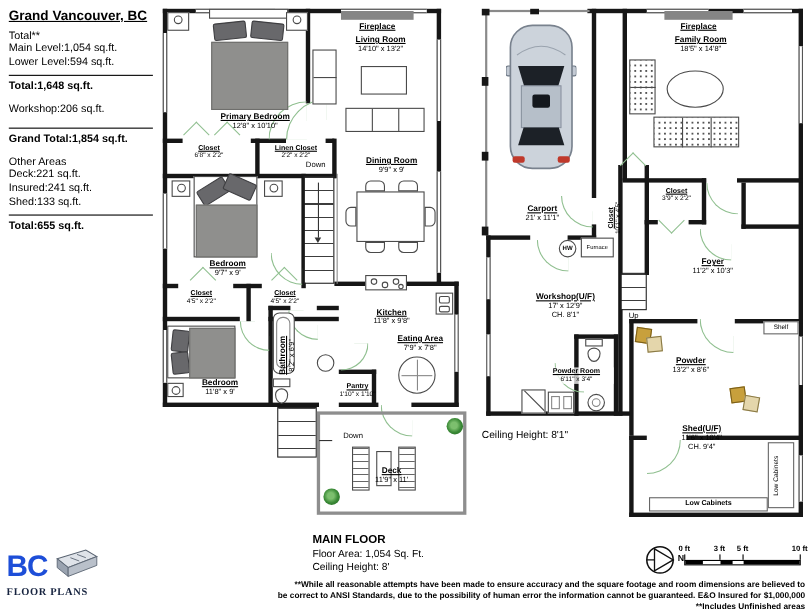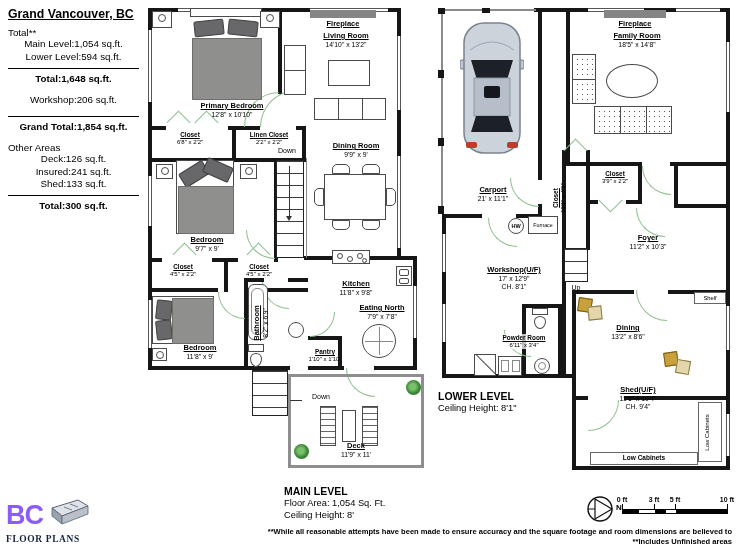--- a/index.html
+++ b/index.html
@@ -28,29 +28,29 @@
   .dots{background-image:radial-gradient(#555 0.7px,transparent 1px);background-size:5px 5px;background-position:2px 2px}
   .lamp{position:absolute;border:1px solid #4a4a4a;background:#fff}
   .lampc{width:6px;height:6px;border:1px solid #4a4a4a;border-radius:50%;margin:2px auto 0}
   .boxg{position:absolute;border:1px solid #7c601a;background:#c8a03c;z-index:4}
   .boxt{position:absolute;border:1px solid #8a7a46;background:#e4d6ab;z-index:4}
   .cab{position:absolute;border:1px solid #666;background:#fff;box-sizing:border-box}
   .divl{position:absolute;background:#4a4a4a}
   .ah{position:absolute;width:0;height:0;border-left:3px solid transparent;border-right:3px solid transparent;border-top:5px solid #333}
   #sidebar{position:absolute;left:8px;top:6px;width:131px;font-size:9.8px}
   .sb-title{font-size:12.3px;font-weight:bold;text-decoration:underline;line-height:1.32}
-  .sb-row{display:flex;justify-content:center;line-height:1.3}
+  .sb-row{display:flex;justify-content:flex-start;line-height:1.3}
   .sb-b{font-weight:bold}
   .sb-hr{border-top:1.4px solid #000;margin:4px 0}
   .lv-title{font-weight:bold;font-size:10.5px;line-height:1.25}
   .lv-line{font-size:9.3px;line-height:1.25}
   #disc{position:absolute;left:236px;top:527px;width:496px;text-align:right;font-size:7.55px;font-weight:bold;line-height:1.34}
   .sc{position:absolute;font-size:7px;font-weight:bold;text-align:center}
   #logo{position:absolute;left:6px;top:500px;width:112px}
-  .logo-bc{font-size:27px;font-weight:bold;color:#8b5cf6;letter-spacing:-1px;line-height:1}
+  .logo-bc{font-size:27px;font-weight:bold;color:#1d4ed8;letter-spacing:-1px;line-height:1}
   .logo-fp{font-family:"Liberation Serif",serif;font-weight:bold;font-size:9.5px;color:#16233f;letter-spacing:0.6px}
 </style>
 </head>
 <body>
 
 <div id="sheet">
 
   <div id="sidebar">
     <div class="sb-title">Grand Vancouver, BC</div>
     <div style="margin-top:5px">Total**</div>
@@ -72,34 +72,34 @@
         <span>206 sq.ft.</span>
       </div>
     <div class="sb-hr" style="margin-top:9px"></div>
     <div class="sb-row sb-b">
         <span>Grand Total:</span>
         <span>1,854 sq.ft.</span>
       </div>
     <div style="margin-top:8px">Other Areas</div>
     <div class="sb-row">
         <span>Deck:</span>
-        <span>126 sq.ft.</span>
+        <span>221 sq.ft.</span>
       </div>
     <div class="sb-row">
         <span>Insured:</span>
         <span>241 sq.ft.</span>
       </div>
     <div class="sb-row">
         <span>Shed:</span>
         <span>133 sq.ft.</span>
       </div>
     <div class="sb-hr"></div>
     <div class="sb-row sb-b">
         <span>Total:</span>
-        <span>300 sq.ft.</span>
+        <span>655 sq.ft.</span>
       </div>
   </div>
 
   <div class="abs" id="main-plan" style="left:148px;top:8px;width:290px;height:552px">
 
     <div class="w" style="left:0;top:0;width:253px;height:4px"></div>
     <div class="w" style="left:0;top:0;width:4px;height:362px"></div>
     <div class="w" style="left:249px;top:0;width:4px;height:252px"></div>
     <div class="w" style="left:249px;top:248px;width:20px;height:4px"></div>
     <div class="w" style="left:265px;top:248px;width:4px;height:114px"></div>
@@ -269,45 +269,45 @@
       </div>
     <div class="lbl sm" style="left:80px;top:255px;width:62px">
         <div class="rn">Closet</div>
         <div class="rd">4'5" x 2'2"</div>
       </div>
     <div class="lbl" style="left:166px;top:272px;width:84px">
         <div class="rn">Kitchen</div>
         <div class="rd">11'8" x 9'8"</div>
       </div>
     <div class="lbl" style="left:198px;top:296px;width:72px">
-        <div class="rn">Eating North</div>
+        <div class="rn">Eating Area</div>
         <div class="rd">7'9" x 7'8"</div>
       </div>
     <div class="lbl" style="left:12px;top:336px;width:80px">
         <div class="rn">Bedroom</div>
         <div class="rd">11'8" x 9'</div>
       </div>
     <div class="lbl" style="left:98px;top:292px;width:60px;height:46px;transform:rotate(-90deg)">
         <div class="rn">Bathroom</div>
         <div class="rd">8'2" x 6'9"</div>
       </div>
     <div class="lbl sm" style="left:148px;top:340px;width:58px">
         <div class="rn">Pantry</div>
         <div class="rd">1'10" x 1'10"</div>
       </div>
     <div class="lbl" style="left:152px;top:385px;width:42px">
         <div class="plain7">Down</div>
       </div>
-    <div class="lbl" style="left:170px;top:434px;width:76px">
+    <div class="lbl" style="left:170px;top:416px;width:76px">
         <div class="rn">Deck</div>
         <div class="rd">11'9" x 11'</div>
       </div>
 
     <div class="abs" style="left:136px;top:477px;width:160px">
-      <div class="lv-title" actable="false">MAIN LEVEL</div>
+      <div class="lv-title" actable="false">MAIN FLOOR</div>
       <div class="lv-line">Floor Area: 1,054 Sq. Ft.</div>
       <div class="lv-line">Ceiling Height: 8'</div>
     </div>
   </div>
 
   <div class="abs" id="lower-plan" style="left:438px;top:8px;width:298px;height:552px">
 
     <div class="w" style="left:96px;top:0;width:196px;height:4px"></div>
     <div class="w" style="left:288px;top:0;width:4px;height:462px"></div>
     <div class="thin" style="left:4px;top:1px;width:94px;height:2px"></div>
@@ -448,37 +448,36 @@
         <div class="rd">CH. 8'1"</div>
       </div>
     <div class="lbl" style="left:120px;top:276px;width:36px">
         <div class="plain7">Up</div>
       </div>
     <div class="lbl sm" style="left:52px;top:326px;width:68px;background:rgba(255,255,255,0.75)">
         <div class="rn">Powder Room</div>
         <div class="rd">6'11" x 3'4"</div>
       </div>
     <div class="lbl" style="left:152px;top:316px;width:76px">
-        <div class="rn">Dining</div>
+        <div class="rn">Powder</div>
         <div class="rd">13'2" x 8'6"</div>
       </div>
     <div class="lbl" style="left:158px;top:378px;width:84px">
         <div class="rn">Shed(U/F)</div>
         <div class="rd">11'6" x 10'4"</div>
         <div class="rd">CH. 9'4"</div>
       </div>
     <div class="lbl" style="left:246px;top:418px;width:52px;height:13px;transform:rotate(-90deg)">
         <div style="font-size:6px;white-space:nowrap">Low Cabinets</div>
       </div>
     <div class="lbl" style="left:152px;top:446px;width:108px">
         <div style="font-size:6.5px;font-weight:bold;white-space:nowrap">Low Cabinets</div>
       </div>
 
     <div class="abs" style="left:0;top:382px;width:160px">
-      <div class="lv-title">LOWER LEVEL</div>
       <div class="lv-line">Ceiling Height: 8'1"</div>
     </div>
   </div>
 
   <svg style="position:absolute;left:586px;top:494px" width="30" height="30" viewBox="0 0 30 30">
     <circle cx="14" cy="15" r="12" fill="none" stroke="#111" stroke-width="1.4"></circle>
     <line x1="2" y1="15" x2="26" y2="15" stroke="#111" stroke-width="1"></line>
     <polygon points="9,5 26,15 9,25" fill="#fff" stroke="#111" stroke-width="1.2"></polygon>
   </svg>
   <div class="sc" style="left:614px;top:503px;width:10px;font-size:8px">N</div>
@@ -492,20 +491,21 @@
   <div class="abs" style="left:675px;top:504px;width:1px;height:5px;background:#000"></div>
   <div class="abs" style="left:727px;top:504px;width:1px;height:5px;background:#000"></div>
   <div class="abs" style="left:622px;top:509px;width:106px;height:5px;border:1px solid #000;box-sizing:border-box;background:#fff">
     <div class="abs" style="left:0;top:0;width:16px;height:3px;background:#000"></div>
     <div class="abs" style="left:32px;top:0;width:11px;height:3px;background:#000"></div>
     <div class="abs" style="left:53px;top:0;width:51px;height:3px;background:#000"></div>
   </div>
 
   <div id="disc">
     <div>**While all reasonable attempts have been made to ensure accuracy and the square footage and room dimensions are believed to</div>
+    <div>be correct to ANSI Standards, due to the possibility of human error the information cannot be guaranteed. E&amp;O Insured for $1,000,000</div>
     <div>**Includes Unfinished areas</div>
   </div>
 
   <div id="logo">
     <div style="position:relative;height:30px">
       <span class="logo-bc" style="position:absolute;left:0;top:2px">BC</span>
       <svg style="position:absolute;left:32px;top:-2px" width="52" height="32" viewBox="0 0 52 32">
         <polygon points="14,10 40,2 50,8 24,18" fill="#dfe3e9" stroke="#5a6472" stroke-width="1"></polygon>
         <polygon points="14,10 24,18 24,26 14,18" fill="#9aa3b0" stroke="#5a6472" stroke-width="0.8"></polygon>
         <polygon points="24,18 50,8 50,16 24,26" fill="#b9c0ca" stroke="#5a6472" stroke-width="0.8"></polygon>

